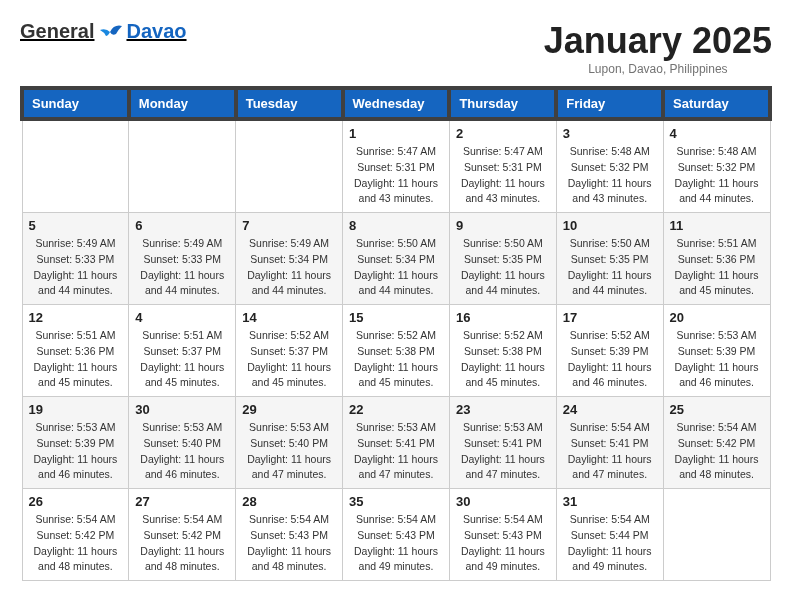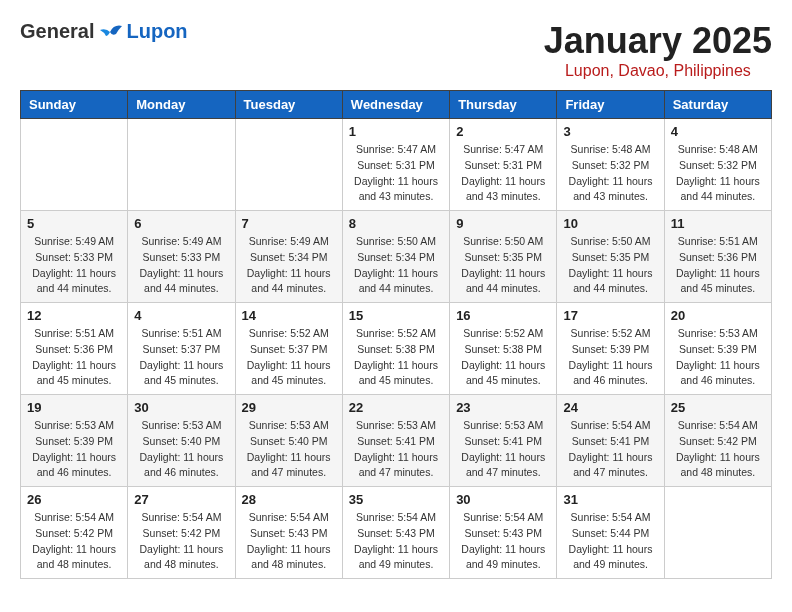--- a/index.html
+++ b/index.html
@@ -13,20 +13,21 @@
     .header {
       display: flex;
       justify-content: space-between;
       align-items: flex-start;
       margin-bottom: 10px;
     }
     .logo {
       display: flex;
       flex-direction: column;
       align-items: center;
+      text-decoration: underline;
     }
     .logo-text {
       display: flex;
       align-items: center;
       gap: 2px;
     }
     .logo-general {
       font-size: 20px;
       font-weight: bold;
       color: #333;
@@ -42,35 +43,35 @@
     }
     .title-section {
       text-align: center;
     }
     .month-title {
       font-size: 36px;
       font-weight: bold;
       color: #222;
     }
     .location {
-      font-size: 16px;
-      color: #b91c1c;
+      font-size: 12px;
+      color: #737373;
     }
     .calendar {
       width: 100%;
       border-collapse: collapse;
       border: 1px solid #ccc;
     }
     .calendar th {
       background-color: #1565c0;
       color: #fff;
       text-align: left;
       padding: 6px 8px;
       font-size: 13px;
-      border: 1px solid #404040;
+      border: 4px solid #404040;
     }
     .calendar td {
       border: 1px solid #ccc;
       vertical-align: top;
       padding: 5px 6px;
       width: 107px;
       min-height: 90px;
       background: #fff;
     }
     .calendar tr:nth-child(even) td {
@@ -99,21 +100,21 @@
 <body>
 
 <div class="header">
   <div class="logo">
     <div class="logo-text">
       <span class="logo-general">General</span>
       <svg class="logo-bird" viewBox="0 0 28 20" xmlns="http://www.w3.org/2000/svg">
         <path d="M14 10 Q18 2 26 4 Q22 8 20 12 Q16 14 14 10Z" fill="#1565c0"></path>
         <path d="M14 10 Q10 6 4 8 Q8 10 10 14 Q12 14 14 10Z" fill="#1a88e0"></path>
       </svg>
-      <span class="logo-blue">Lupon</span>
+      <span class="logo-blue">Davao</span>
     </div>
   </div>
   <div class="title-section">
     <div class="month-title">January 2025</div>
     <div class="location">Lupon, Davao, Philippines</div>
   </div>
 </div>
 
 <table class="calendar">
   <thead>

